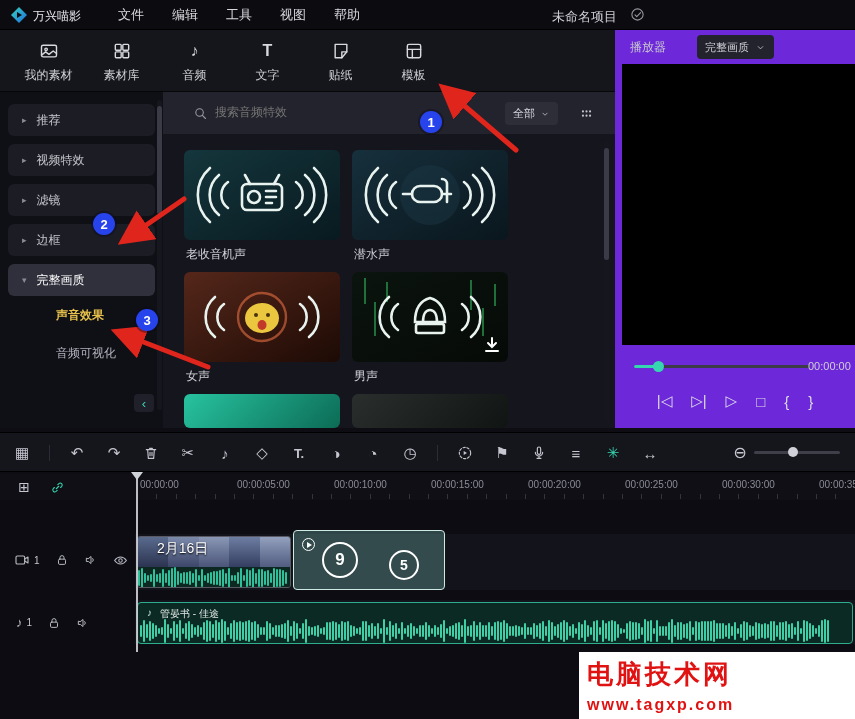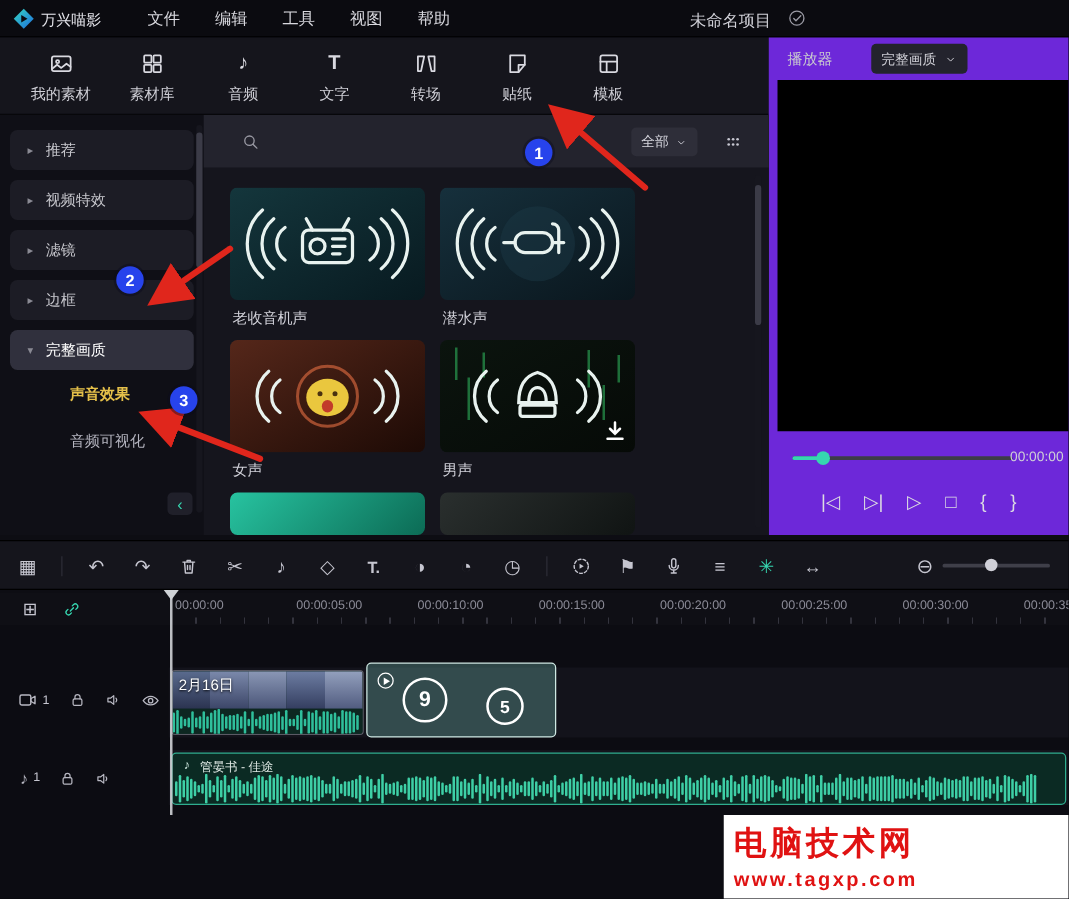--- a/index.html
+++ b/index.html
@@ -54,21 +54,21 @@
 .ruler-label{position:absolute;top:5px;font-size:10px;color:#8b8b97;white-space:nowrap}
 .ticks{position:absolute;left:137px;top:20px;width:718px;height:5px;background-image:repeating-linear-gradient(90deg,#34343e 0 1px,transparent 1px 19.4px)}
 #tracks{left:0;top:500px;width:855px;height:219px;background:#0c0c12}
 .lane{position:absolute;left:135px;width:720px;background:#13131b}
 .trackhead{position:absolute;display:flex;align-items:center;gap:15px;color:#b8b8c2}
 .tracknum{font-size:10px;color:#c6c6d0;margin-left:-11px}
 
 #clipA{left:137px;top:536px;width:154px;height:52px;border:1px solid #5a5a64;border-radius:3px;overflow:hidden;background:#0d2721}
 .photos{display:flex;height:30px}
 .photos i{flex:1}
-.clip-label{position:absolute;left:5px;top:3px;font-size:12px;color:#fff;text-shadow:0 1px 2px #000}
+.clip-label{position:absolute;left:19px;top:3px;font-size:14px;color:#fff;text-shadow:0 1px 2px #000}
 #clipB{left:293px;top:530px;width:152px;height:60px;background:rgba(125,206,194,.30);border:1px solid #cfe9e3;border-radius:4px}
 .cnum{position:absolute;border:2.5px solid #fff;border-radius:50%;color:#fff;display:flex;align-items:center;justify-content:center;font-weight:bold}
 #clipC{left:137px;top:602px;width:716px;height:42px;background:#0b2a23;border:1px solid #2fae8f;border-radius:4px;overflow:hidden}
 .waveform{display:flex;align-items:center;gap:1px;overflow:hidden}
 .waveform i{flex:none;width:2px;border-radius:1px;background:var(--wv,#2fbf9b)}
 #playhead{left:136px;top:472px;width:2px;height:180px;background:#cfd2d6;opacity:.9;z-index:5}
 #playhead-cap{left:131px;top:472px;width:0;height:0;border-left:6px solid transparent;border-right:6px solid transparent;border-top:8px solid #cfd2d6;z-index:5}
 
 #watermark{left:579px;top:652px;width:276px;height:67px;background:#fff;display:flex;align-items:center;gap:12px;padding-left:8px;z-index:4}
 #wlogo{position:relative;width:94px;height:55px;background:#1733d6;display:flex;align-items:center;justify-content:center;overflow:hidden}
@@ -219,28 +219,20 @@
         <span class="tico tabglyph">♪</span>
         <span class="tlabel">音频</span>
       </div>
       <div class="tab">
         <span class="tico tabglyph" style="font-weight:bold">T</span>
         <span class="tlabel">文字</span>
       </div>
       <div class="tab">
         <span class="tico">
             <svg class="ic" width="20" height="20">
-              <use href="#s-transition"></use>
-            </svg>
-          </span>
-        <span class="tlabel">转场</span>
-      </div>
-      <div class="tab">
-        <span class="tico">
-            <svg class="ic" width="20" height="20">
               <use href="#s-sticker"></use>
             </svg>
           </span>
         <span class="tlabel">贴纸</span>
       </div>
       <div class="tab">
         <span class="tico">
             <svg class="ic" width="20" height="20">
               <use href="#s-template"></use>
             </svg>
@@ -302,20 +294,21 @@
           <span>‹</span>
         </div>
       <div class="vscroll" style="left:157px;top:8px;height:310px"></div>
       <div class="vthumb" style="left:157px;top:14px;height:108px"></div>
     </div>
 
     <div id="searchbar" class="abs">
       <svg class="ic abs" style="left:30px;top:14px;color:#9a9aa4" width="15" height="15">
           <use href="#s-search"></use>
         </svg>
+      <input class="search-input abs" style="left: 52px; top: 13px;" placeholder="搜索音频特效">
       <div class="filterbox abs" style="left:342px;top:10px">
         <span>全部</span>
         <svg class="ic" width="10" height="10">
             <use href="#s-chevd"></use>
           </svg>
       </div>
       <svg class="ic abs" style="left:415px;top:13px;color:#c6c6d0" width="17" height="17">
           <use href="#s-dots6"></use>
         </svg>
     </div>

